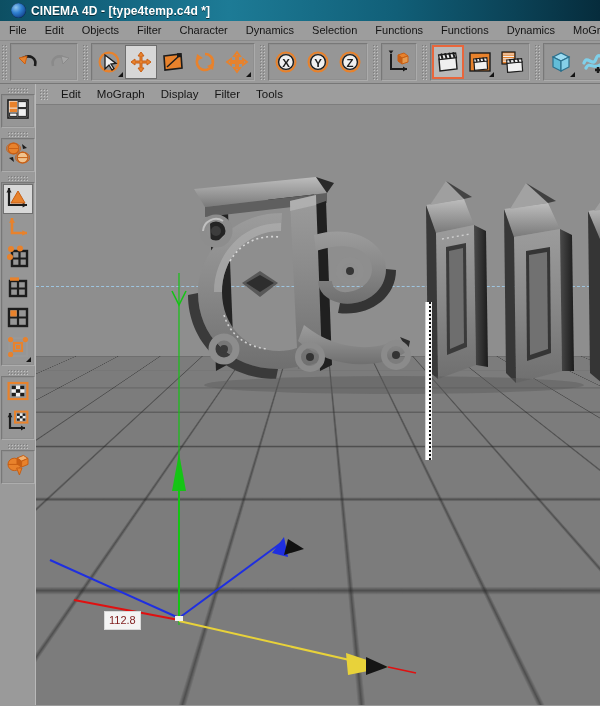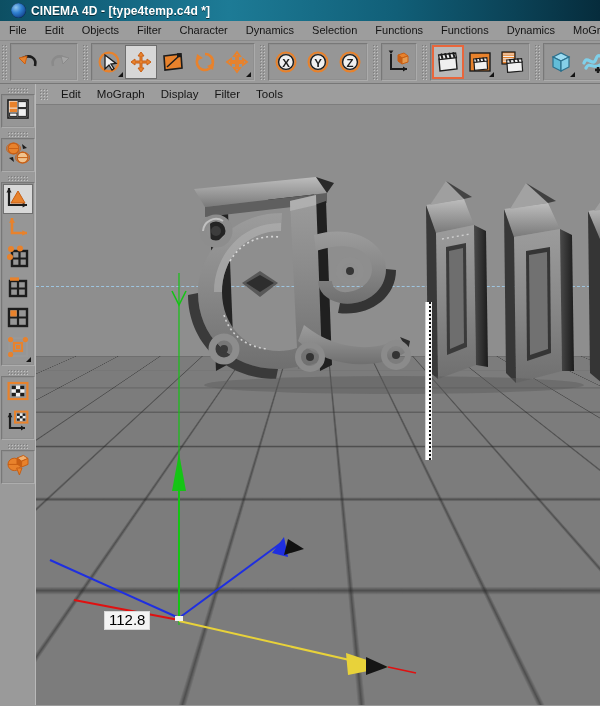--- a/index.html
+++ b/index.html
@@ -197,22 +197,22 @@
   #ruler:after{
     content:""; position:absolute;left:0;top:0;width:3px;height:100%;background:#fafafa;
   }
 
   
   #gizmo{ position:absolute;left:0;top:0;right:0;bottom:0; z-index:5; pointer-events:none;}
 
   
   #measure{
     position:absolute; left:68px; top:506px; z-index:7;
-    background:#f4f4f4; color:#000000;
-    font-size:15px; font-family:"Liberation Sans",sans-serif;
+    background:#f4f4f4; color:#7f1d1d;
+    font-size:11px; font-family:"Liberation Sans",sans-serif;
     padding:1px 4px 2px 4px;
     border:1px solid #d8d8d8;
     line-height:14px;
   }
 </style>
 </head>
 <body>
 
 <div id="titlebar">
   <div id="app-icon"></div>

